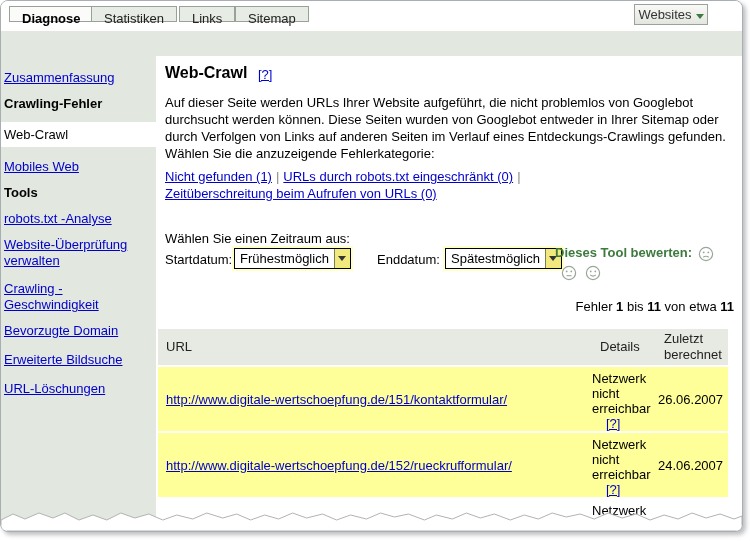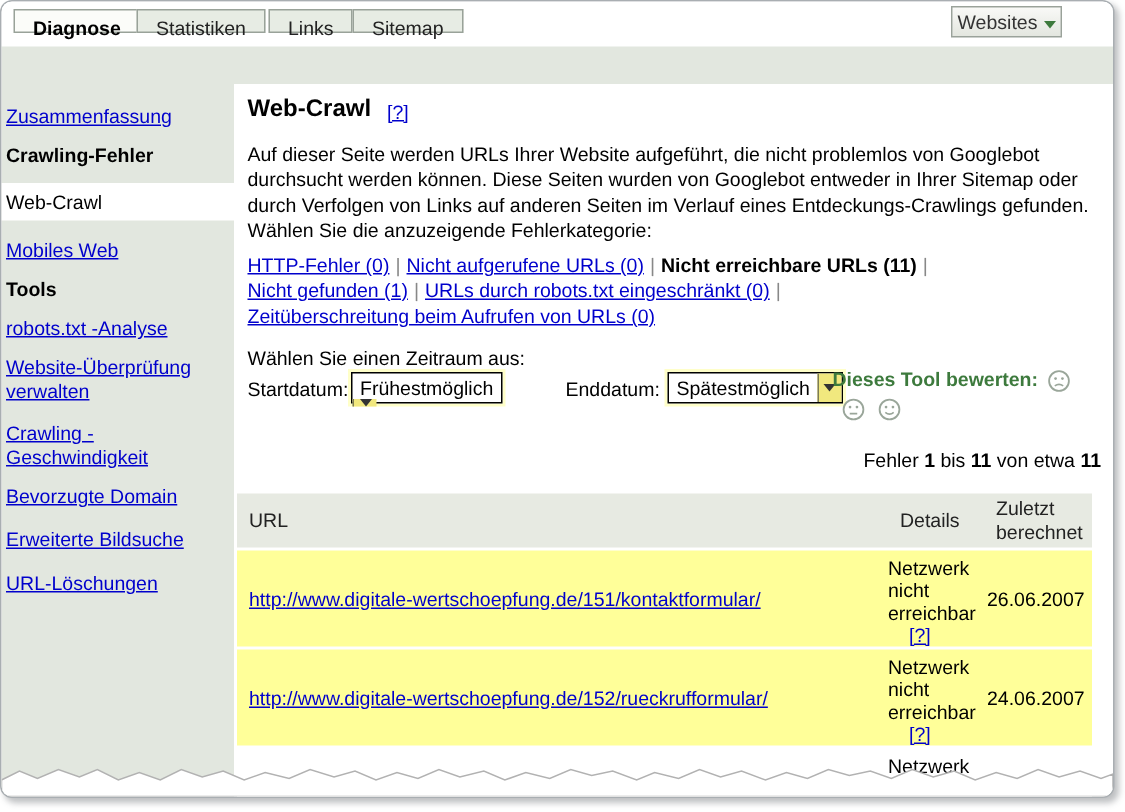--- a/index.html
+++ b/index.html
@@ -97,35 +97,32 @@
     </div>
 
     <div class="main">
       <div class="page-title">Web-Crawl</div>
       <a class="lnk title-help">[?]</a>
 
       <div class="intro">Auf dieser Seite werden URLs Ihrer Website aufgeführt, die nicht problemlos von Googlebot durchsucht werden können. Diese Seiten wurden von Googlebot entweder in Ihrer Sitemap oder durch Verfolgen von Links auf anderen Seiten im Verlauf eines Entdeckungs-Crawlings gefunden. Wählen Sie die anzuzeigende Fehlerkategorie:</div>
 
       <div class="cats">
         <div>
-          <a class="lnk">HTTP-Fehler (0)</a><span class="cat-sep">|</span><a class="lnk">Nicht aufgerufene URLs (0)</a><span class="cat-sep">|</span><span class="cat-active">Nicht erreichbare URLs (11)</span><span class="cat-sep">|</span>
-        </div>
-        <div>
           <a class="lnk">Nicht gefunden (1)</a><span class="cat-sep">|</span><a class="lnk">URLs durch robots.txt eingeschränkt (0)</a><span class="cat-sep">|</span>
         </div>
         <div>
           <a class="lnk">Zeitüberschreitung beim Aufrufen von URLs (0)</a>
         </div>
       </div>
 
       <div class="tf-label">Wählen Sie einen Zeitraum aus:</div>
 
       <div class="daterow">
         <span class="dr-label" style="left:9px;">Startdatum:</span>
-        <span class="fakeselect" style="left:78px;flex-direction:column;">
+        <span class="fakeselect" style="left:78px;">
           <span class="fs-text">Frühestmöglich</span>
           <span class="fs-btn">
               <span class="tri"></span>
             </span>
         </span>
         <span class="dr-label" style="left:221px;">Enddatum:</span>
         <span class="fakeselect" style="left:289px;">
           <span class="fs-text">Spätestmöglich</span>
           <span class="fs-btn">
               <span class="tri"></span>

